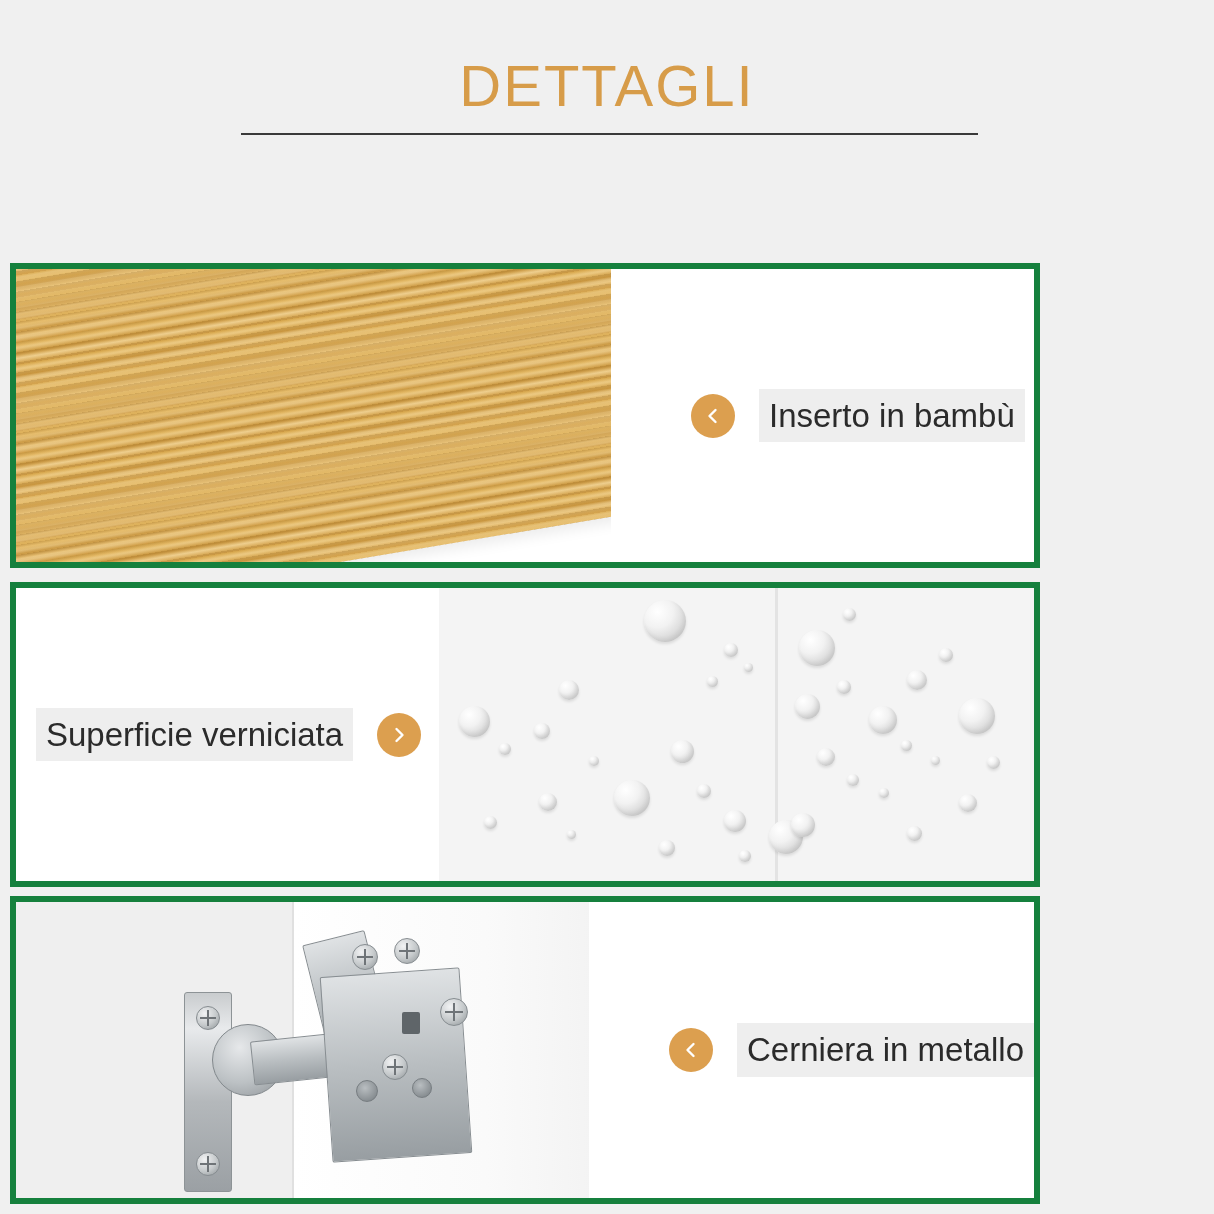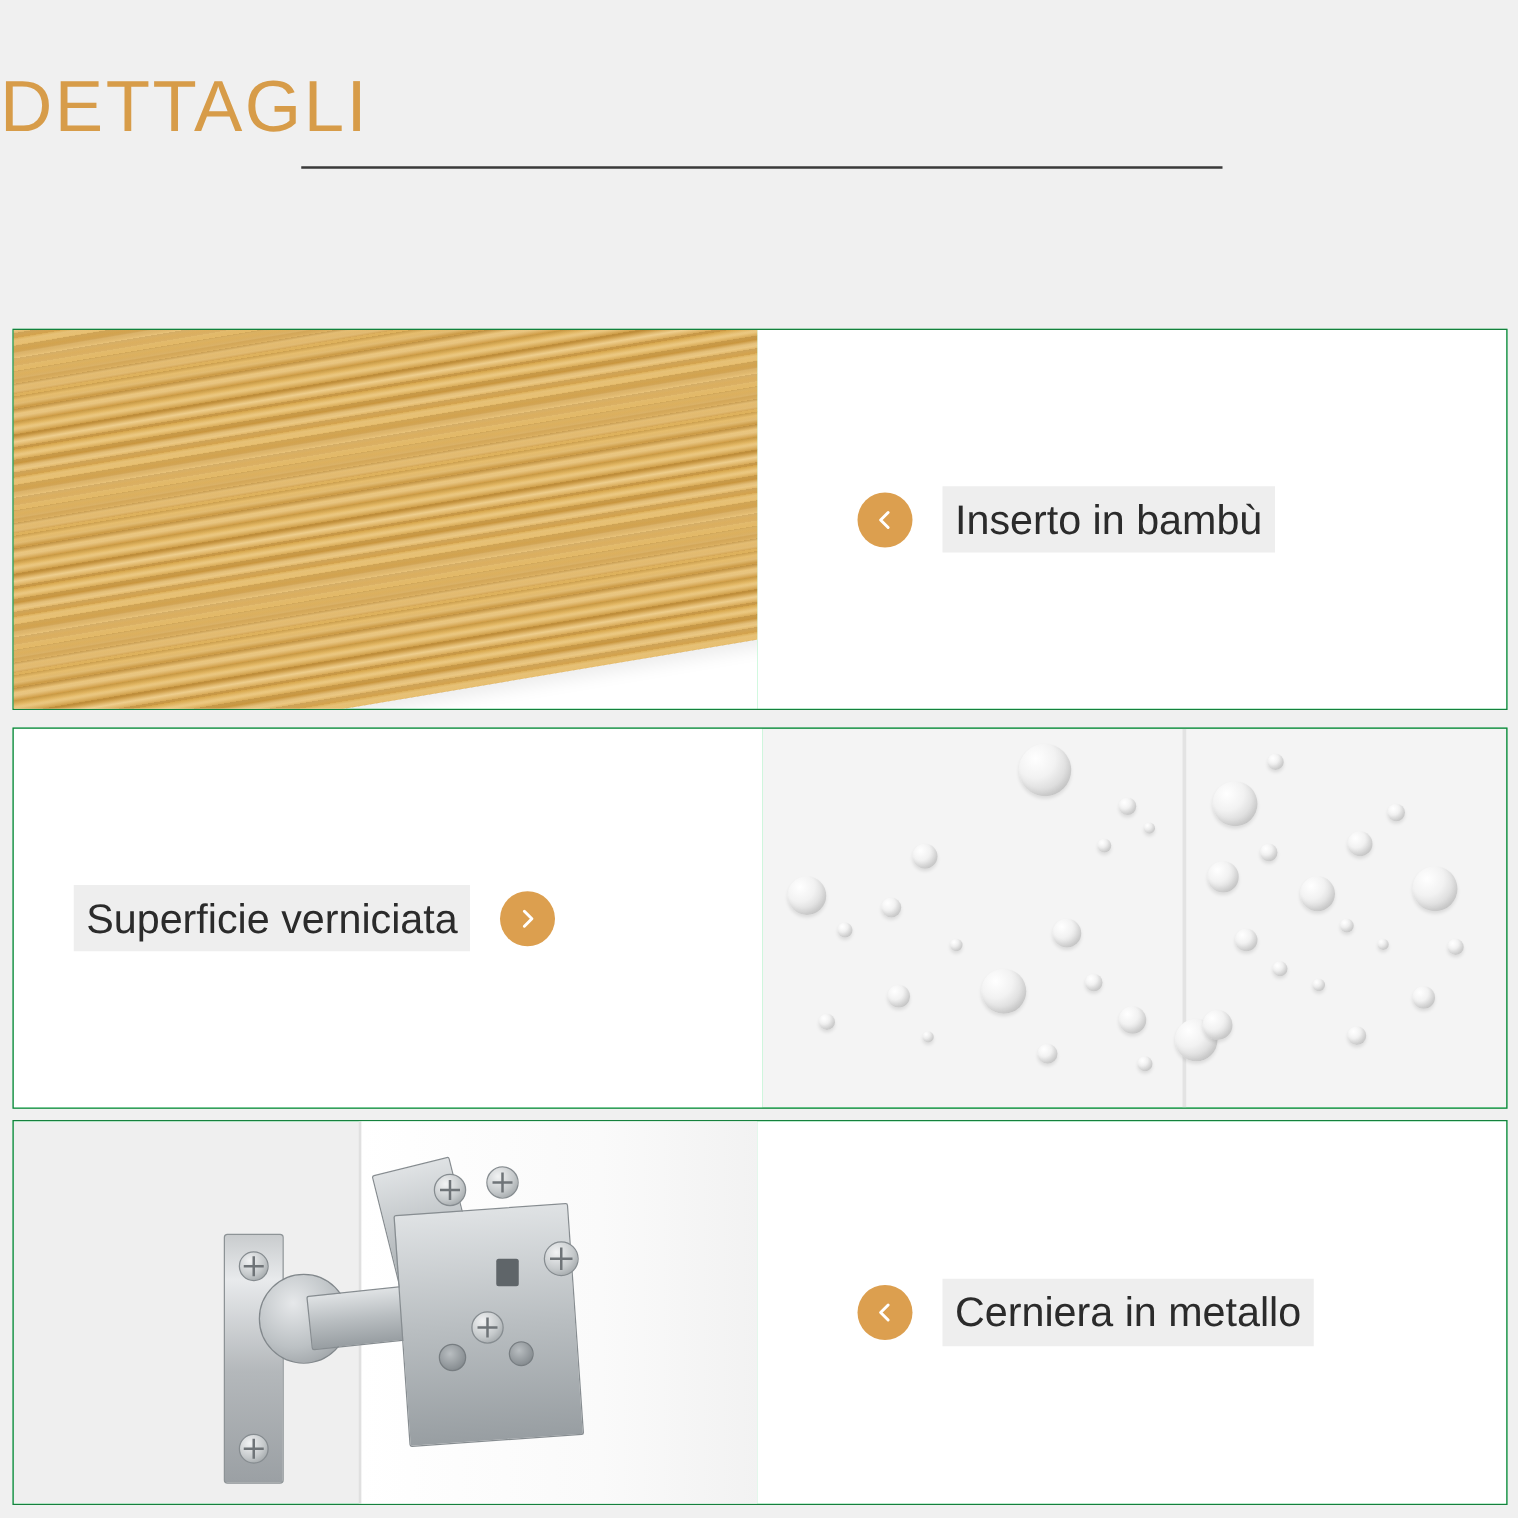--- a/index.html
+++ b/index.html
@@ -27,42 +27,43 @@
     left: 0;
     width: 1214px;
     height: 248px;
     background: #f0f0f0;
   }
   .header-title {
     position: absolute;
     top: 52px;
     left: 0;
     width: 1214px;
+    text-align: center;
     font-size: 58px;
     letter-spacing: 2px;
     color: #d79c49;
     font-weight: 400;
   }
   .header-rule {
     position: absolute;
     top: 133px;
     left: 241px;
     width: 737px;
     height: 2px;
     background: #3a3a3a;
   }
 
   
   .panel {
     position: absolute;
     left: 10px;
-    width: 1196px;
-    border: 1px solid #15803d;
+    width: 1030px;
+    border: 6px solid #15803d;
     box-sizing: border-box;
-    background: #86efac;
+    background: #84cc16;
     overflow: hidden;
   }
   .panel-1 { top: 263px; height: 305px; }
   .panel-2 { top: 582px; height: 305px; }
   .panel-3 { top: 896px; height: 308px; }
 
   .panel-inner {
     position: absolute;
     inset: 0;
     display: flex;
@@ -270,21 +271,21 @@
         </div>
       </div>
 
     </div>
   </div>
 
   <div class="panel panel-2">
     <div class="panel-inner">
 
       <div class="text-cell left-text">
-        <div class="label-row" style="margin-left:48px;">
+        <div class="label-row" style="margin-left:20px;">
           <span class="caption">Superficie verniciata</span>
           <span class="arrow-circle" style="margin-left:24px;">
             <svg width="20" height="20" viewBox="0 0 20 20">
               <polyline points="7.5,4 13.5,10 7.5,16" fill="none" stroke="#ffffff" stroke-width="2.4" stroke-linecap="round" stroke-linejoin="round"></polyline>
             </svg>
           </span>
         </div>
       </div>
 
       <div class="img-cell" style="width:595px;">

